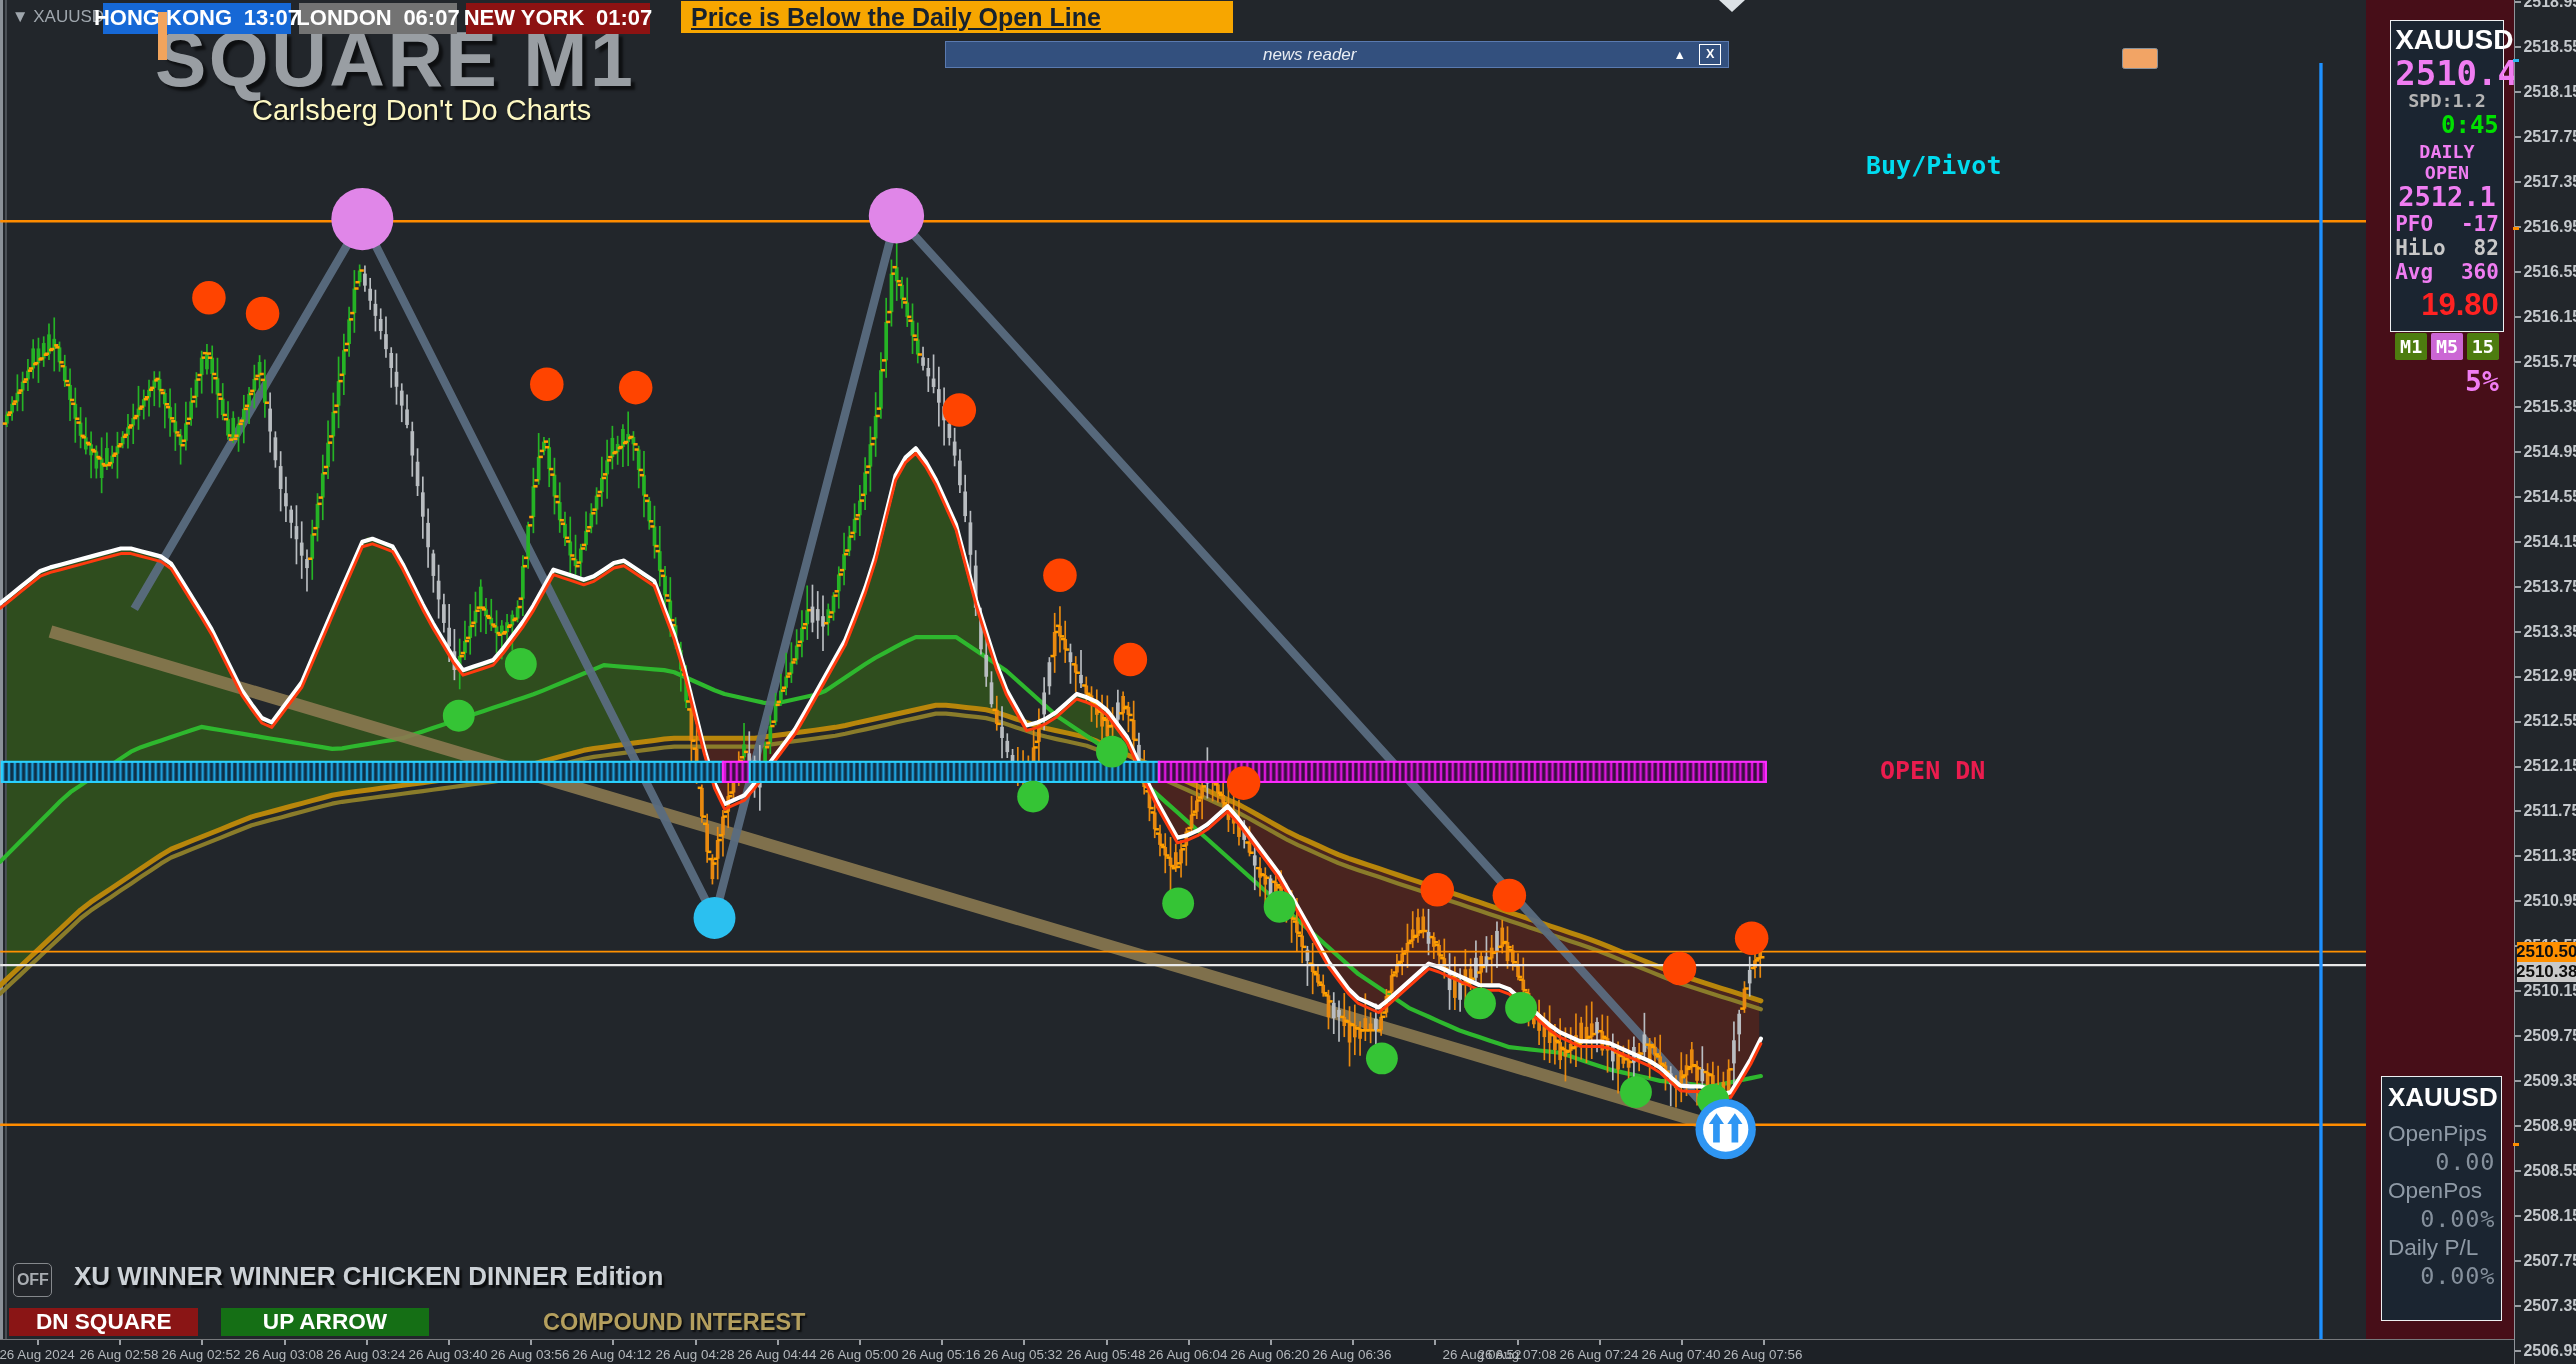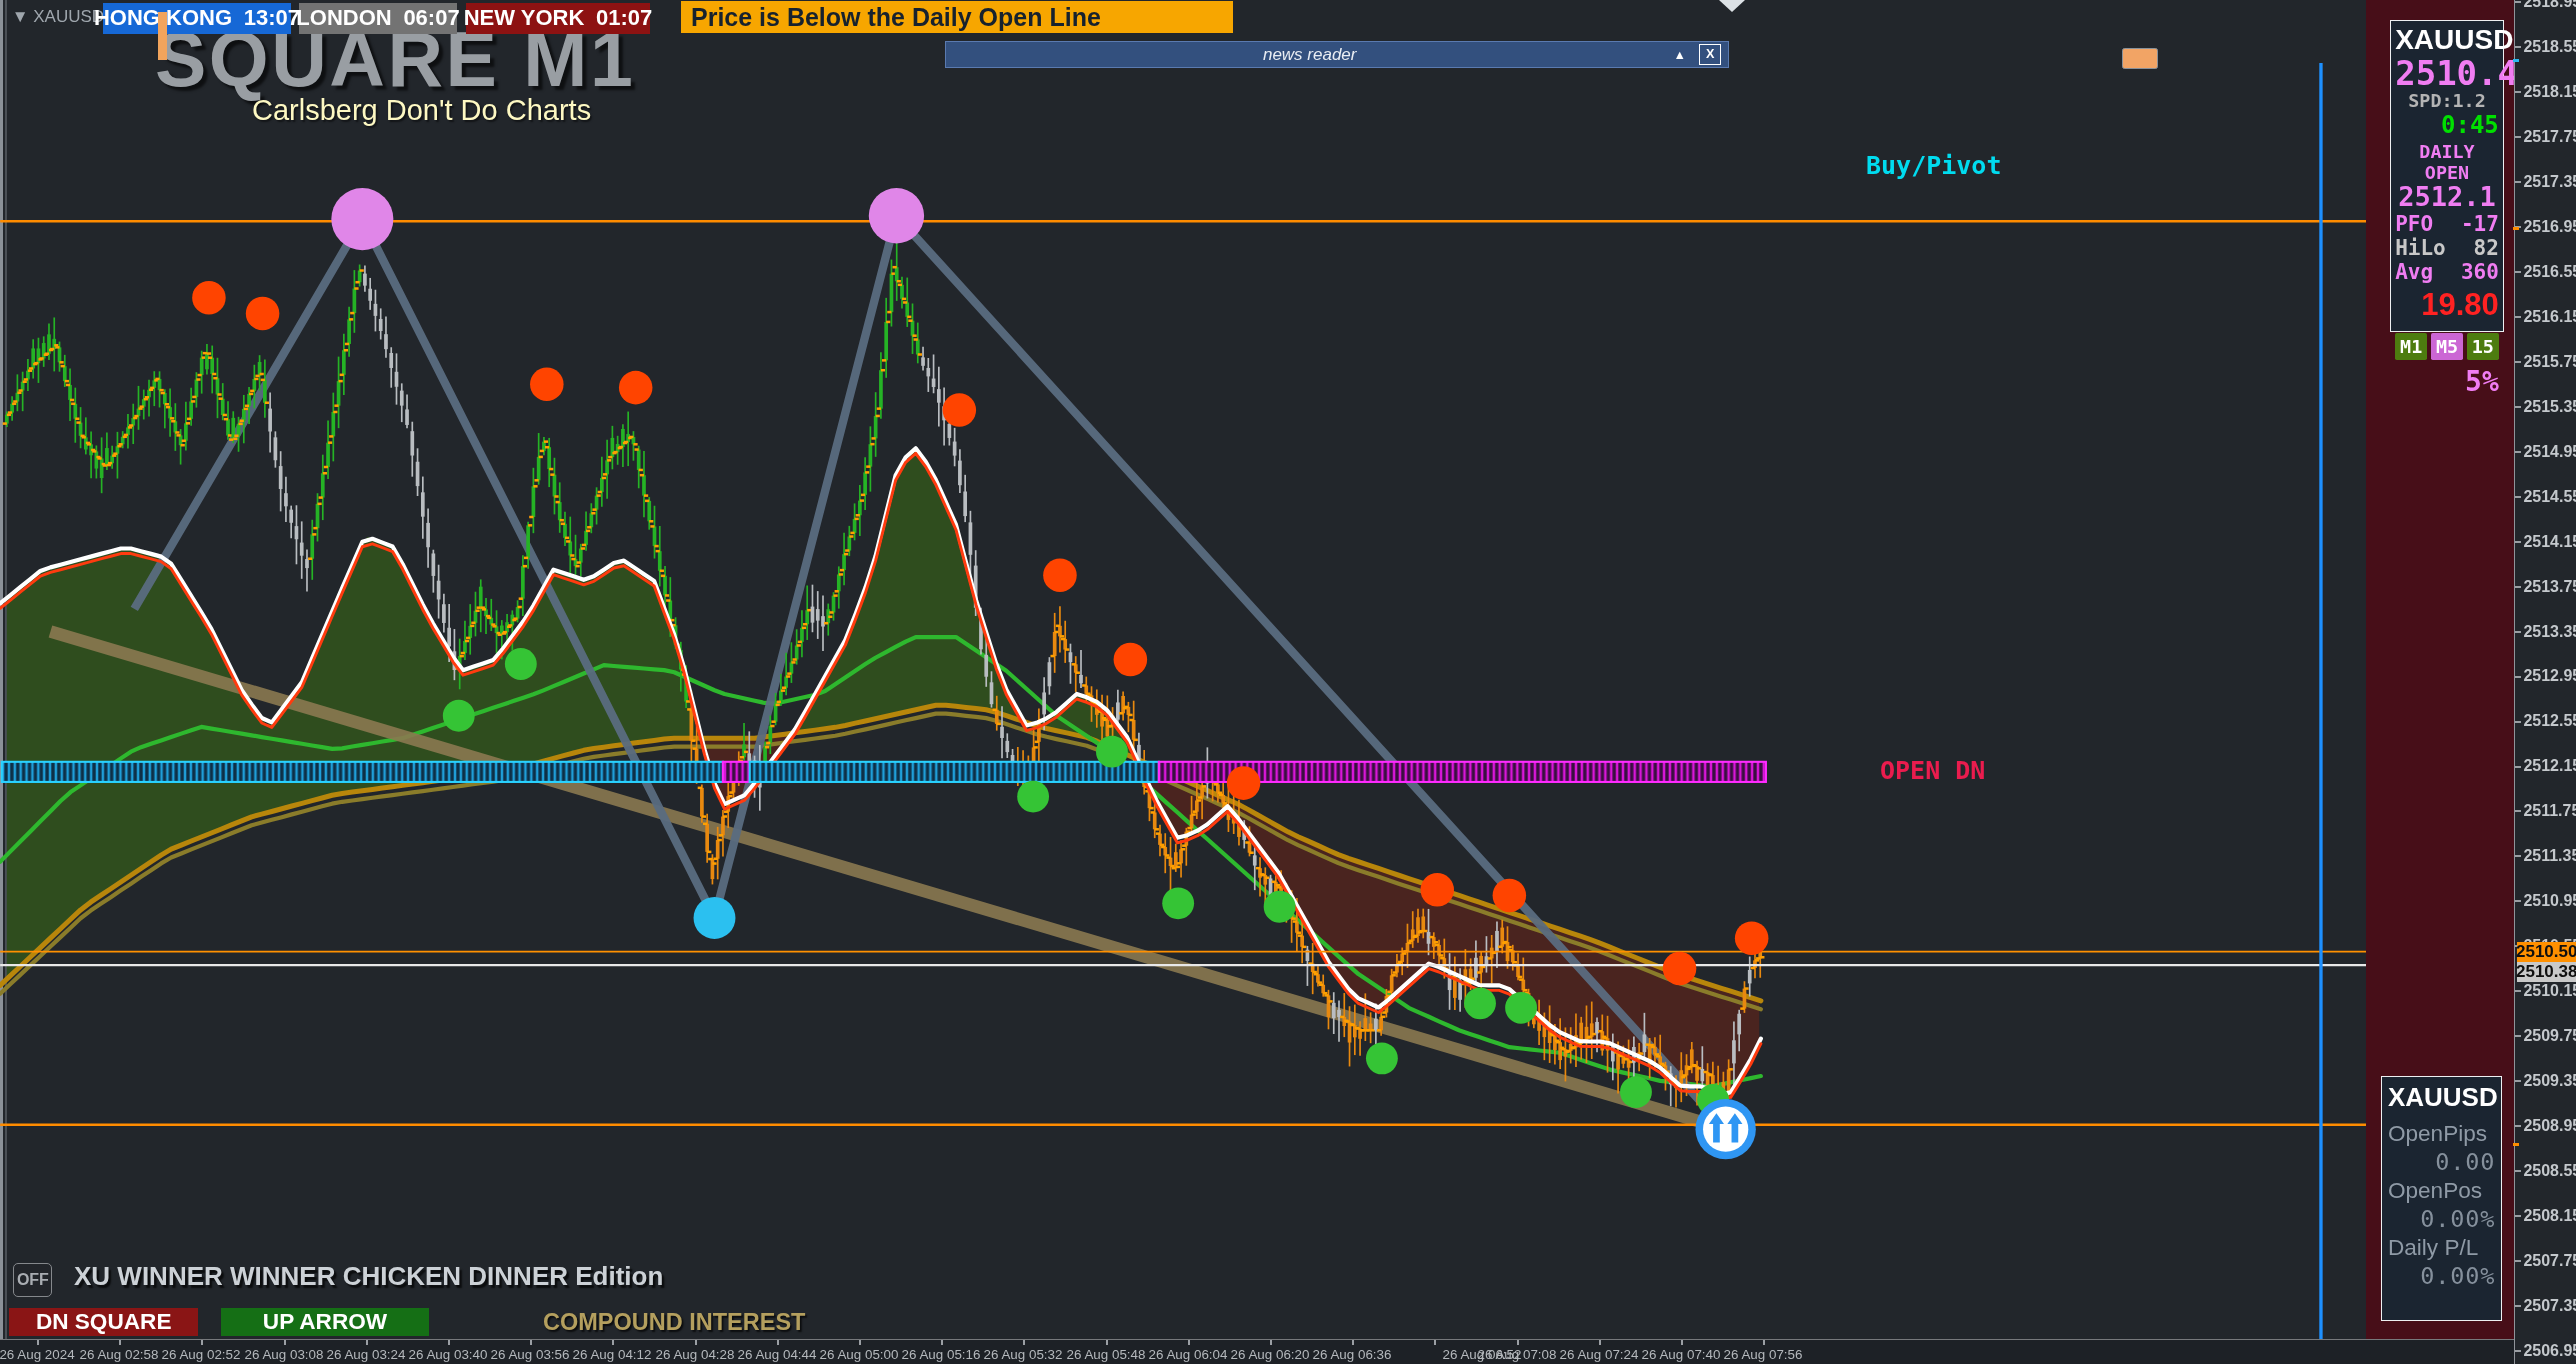--- a/index.html
+++ b/index.html
@@ -15,21 +15,21 @@
     text-shadow:1.7px 1.7px 1.7px rgba(0,0,0,.5);z-index:2;}
   
   .symbol-label{position:absolute;left:11.7px;top:6.7px;font-size:17px;color:#9fa6ad;z-index:3;}
   .session{position:absolute;top:2.5px;height:31px;display:flex;align-items:center;justify-content:center;
     color:#fff;font-weight:bold;font-size:22px;z-index:3;white-space:nowrap;}
   .session .t{margin-left:11.7px;}
   .sess-hk{left:103px;width:188px;background:#1668d6;}
   .sess-lon{left:299px;width:158px;background:#737373;}
   .sess-ny{left:466px;width:184px;background:#8d1212;}
   .alert-banner{position:absolute;left:681px;top:0.8px;width:552px;height:32px;background:#f7a600;
-    color:#17222e;font-weight:bold;font-size:25px;line-height:32px;padding-left:10px;box-sizing:border-box;z-index:3;}
+    color:#17222e;font-weight:bold;font-size:25px;line-height:32px;padding-left:10px;box-sizing:border-box;z-index:3;text-decoration:underline;}
   .mini-bar{position:absolute;left:158px;top:11.7px;width:9.2px;height:48px;background:#f2a45c;z-index:4;}
   .news-bar{position:absolute;left:945px;top:41px;width:782px;height:25px;background:#33507e;
     border:0.8px solid #5a7ab0;z-index:3;display:flex;align-items:center;}
   .news-title{flex:1;text-align:center;color:#e9edf3;font-style:italic;font-size:17px;}
   .news-up{color:#fff;font-size:12.6px;margin-right:13.4px;cursor:default;}
   .news-close{width:20px;height:18.4px;border:1.7px solid #fff;color:#fff;font-size:12.6px;font-weight:bold;
     display:flex;align-items:center;justify-content:center;margin-right:6.7px;}
   .pill{position:absolute;left:2122px;top:48px;width:34px;height:19px;background:#f2a465;
     border:0.8px solid #88919a;border-radius:2.5px;z-index:3;}
   .wtri{position:absolute;left:1719px;top:0;width:0;height:0;border-left:13.4px solid transparent;

